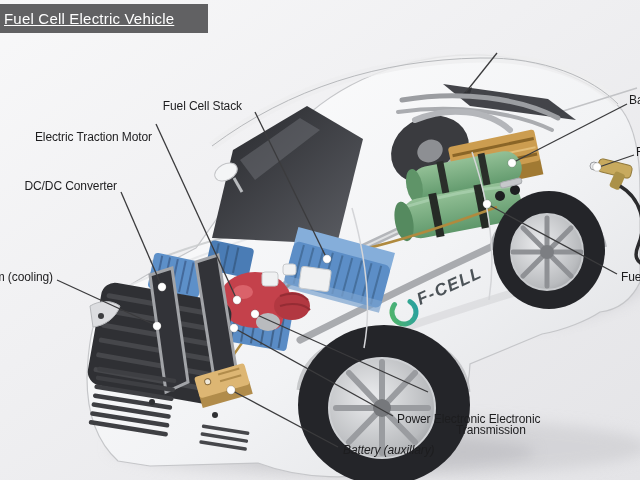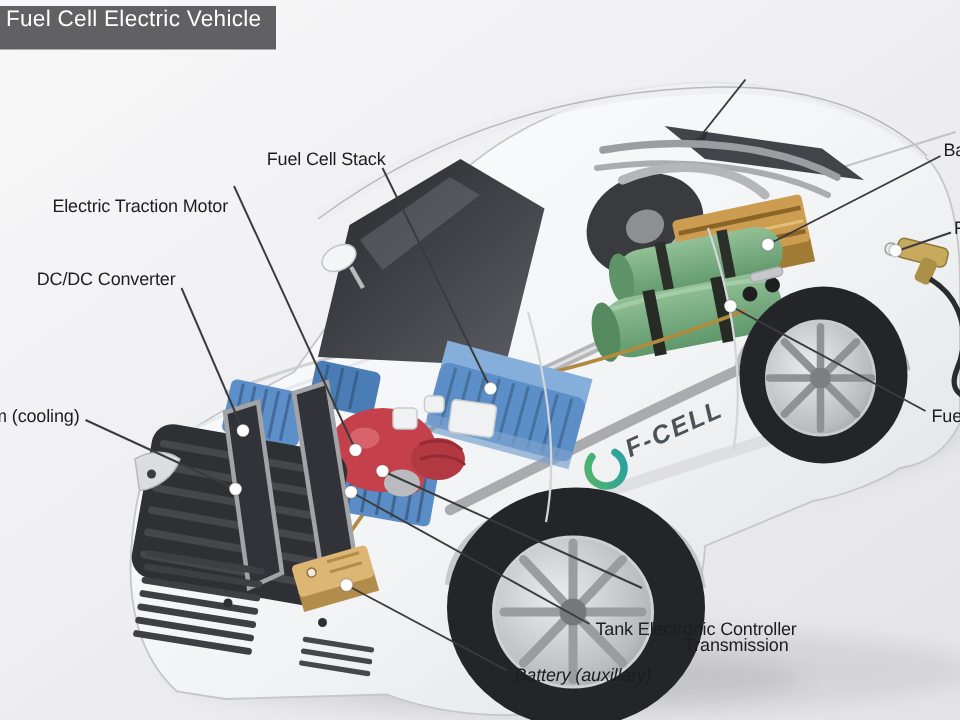--- a/index.html
+++ b/index.html
@@ -8,23 +8,23 @@
     background:linear-gradient(145deg,#f8f8f9 0%,#f0f0f2 40%,#e4e4e7 100%);
     font-family:"Liberation Sans",sans-serif;
   }
   #car-art,#callout-lines{position:absolute;left:0;top:0;width:640px;height:480px;}
   #callout-lines{pointer-events:none;}
   .callout-label{
     position:absolute;font-size:12px;line-height:16px;color:#1d1d1f;
     white-space:nowrap;letter-spacing:-0.1px;
   }
   #title-bar{
-    position:absolute;left:0;top:4px;width:184px;height:29px;
-    background:#616163;color:#ffffff;display:flex;align-items:flex-start;
-    padding-left:4px;box-sizing:border-box;
+    position:absolute;left:0;top:4px;width:208px;height:29px;
+    background:#616163;color:#ffffff;display:flex;align-items:center;
+    padding-left:4px;box-sizing:border-box;text-decoration:underline;
   }
   #title-bar span{font-size:15px;letter-spacing:0.2px;}
   .leader{stroke:#3b3b3d;stroke-width:1.3;}
   .dot{fill:#ffffff;stroke:rgba(40,40,40,0.22);stroke-width:1;}
 </style>
 </head>
 <body>
 
 <div id="stage">
 
@@ -319,25 +319,25 @@
       <circle cx="512" cy="163" r="4.2" class="dot"></circle>
       <line x1="634" y1="155" x2="599" y2="167" class="leader"></line>
       <circle cx="597" cy="167" r="4.2" class="dot"></circle>
       <line x1="617" y1="274" x2="487" y2="204" class="leader"></line>
       <circle cx="487" cy="204" r="4.2" class="dot"></circle>
       <line x1="466" y1="92" x2="497" y2="53" class="leader"></line>
     </svg>
 
   <div id="labels">
       <div class="callout-label" style="right: 488px; top: 110px; margin-top: 19px;">Electric Traction Motor</div>
-      <div class="callout-label" style="right: 383px; top: 98px; padding-left: 16px;">Fuel Cell Stack</div>
+      <div class="callout-label" style="right: 398px; top: 98px; padding-left: 16px;">Fuel Cell Stack</div>
       <div class="callout-label" style="right: 523px; top: 178px;">DC/DC Converter</div>
       <div class="callout-label" style="right: 587px; top: 269px;">Thermal System (cooling)</div>
       <div class="callout-label" style="left: 456px; top: 386px; margin-top: 36px;">Transmission</div>
-      <div class="callout-label" style="left: 397px; top: 411px;">Tank Electronic Controller</div>
+      <div class="callout-label" style="left: 397px; top: 411px;">Power Electronic Electronic</div>
       <div class="callout-label" style="left: 343px; top: 442px; font-style: italic;">Battery (auxillary)</div>
       <div class="callout-label" style="left: 629px; top: 92px;">Battery pack</div>
       <div class="callout-label" style="left: 636px; top: 144px;">Fuel filler</div>
       <div class="callout-label" style="left: 621px; top: 269px;">Fuel Tank (hydrogen)</div>
     </div>
 
   <div id="title-bar">
     <span>Fuel Cell Electric Vehicle</span>
   </div>
 

